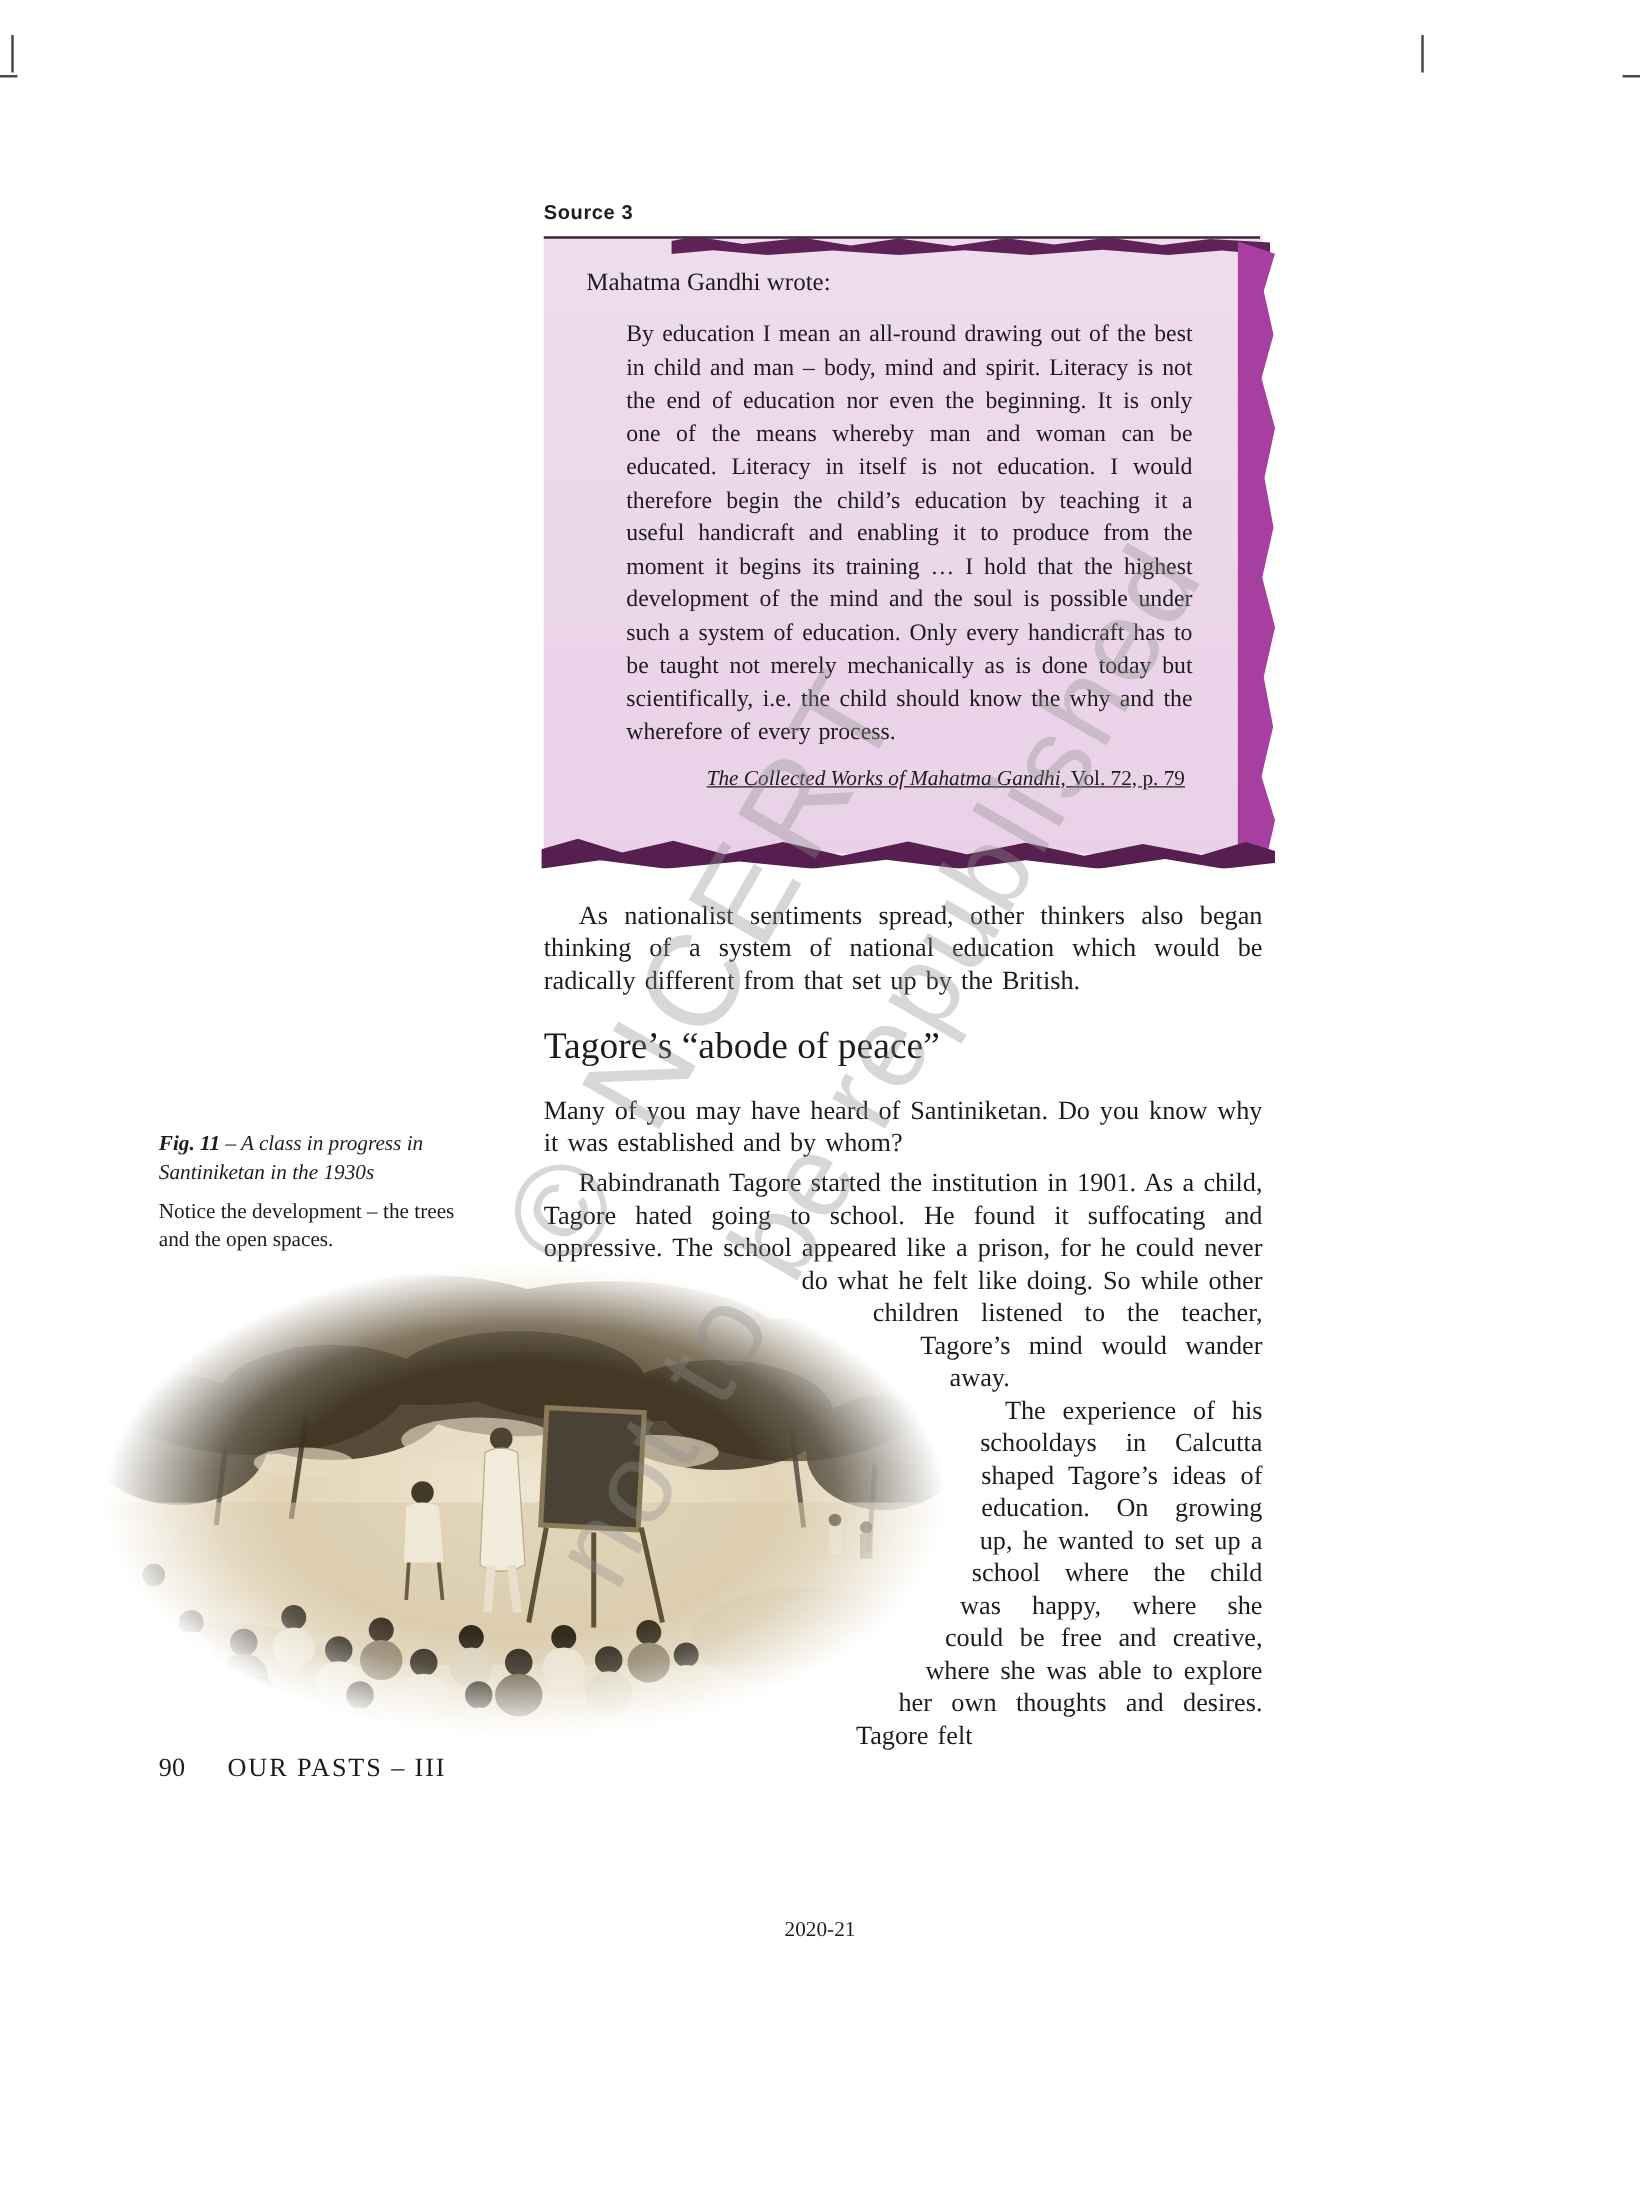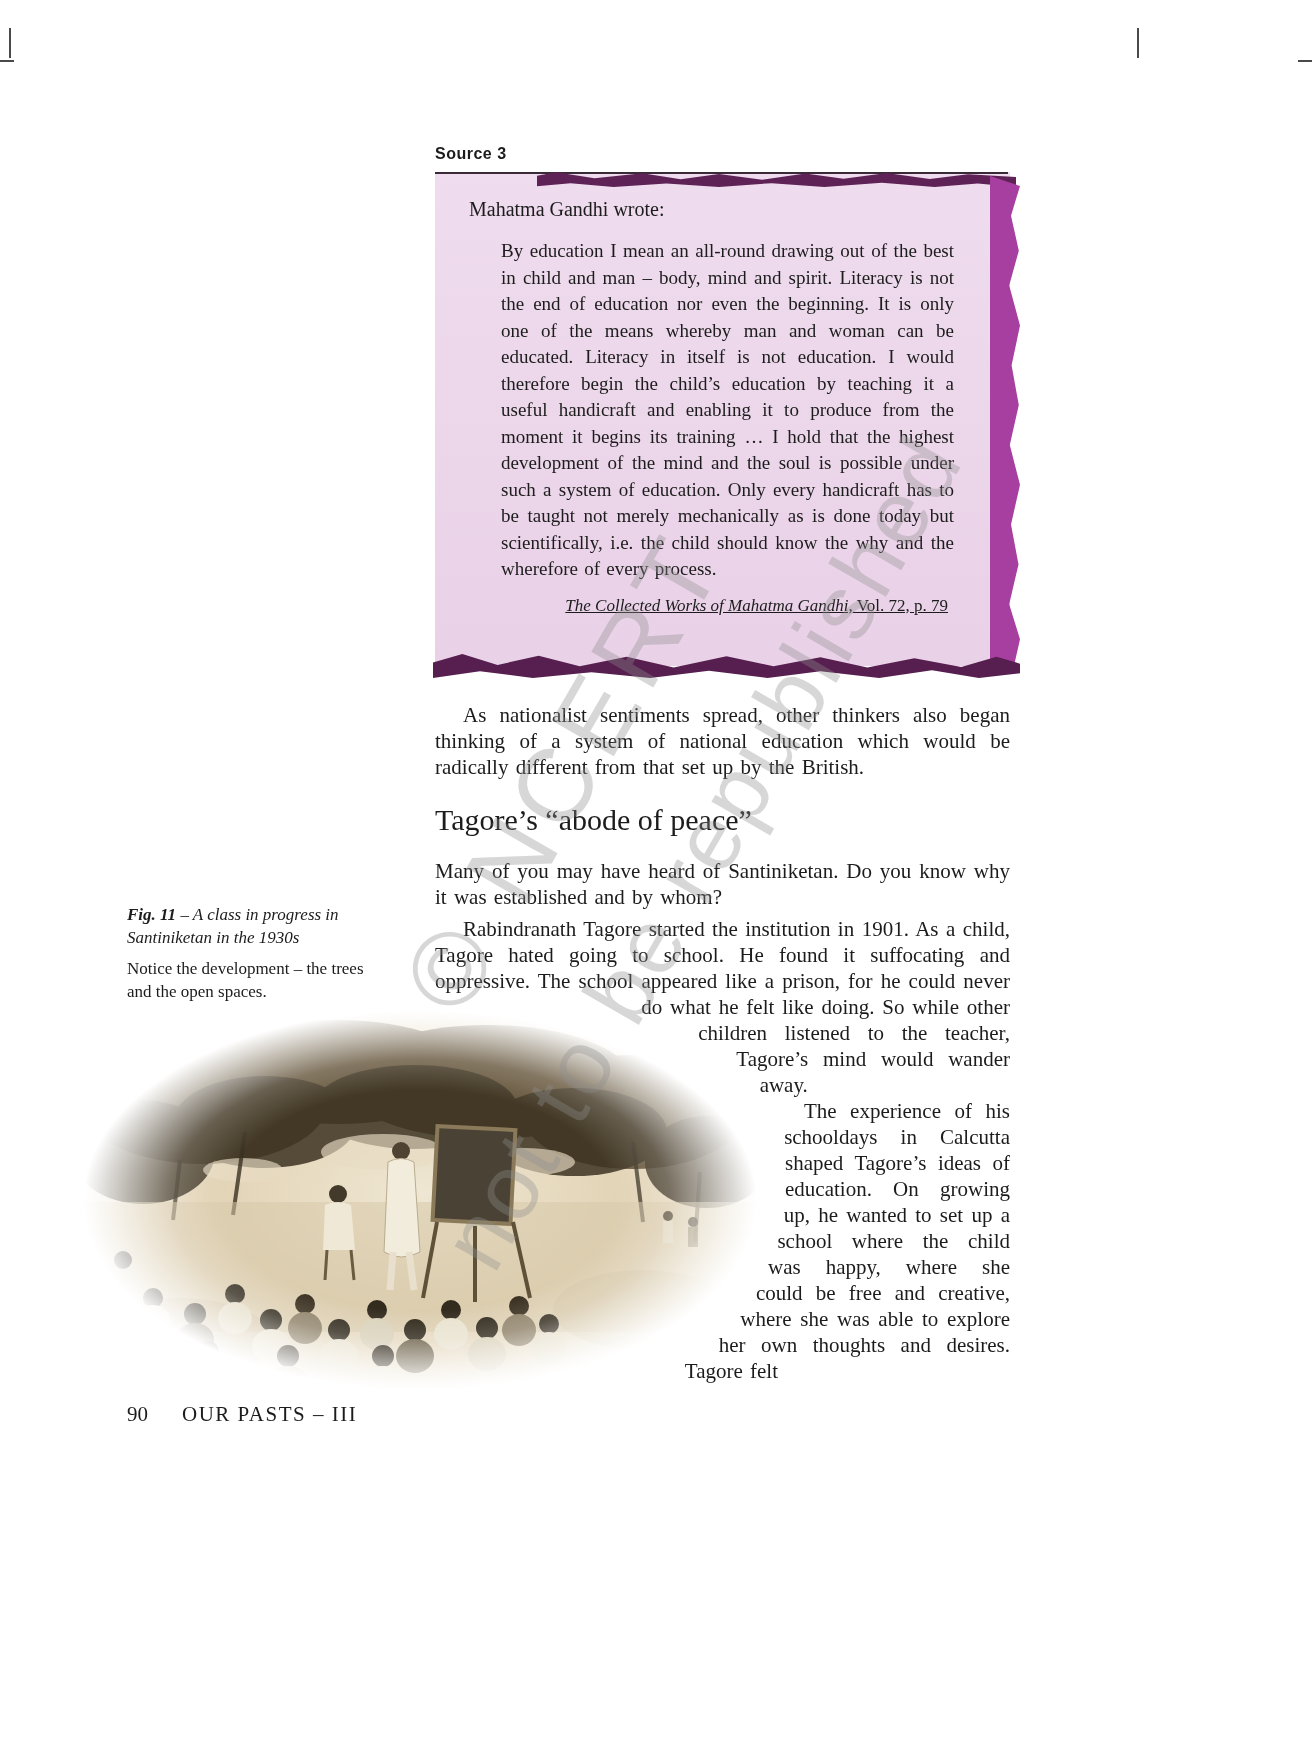--- a/index.html
+++ b/index.html
@@ -14,21 +14,21 @@
 
   
   .crop{position:absolute;background:#4a4a4a;}
   .crop.tl-v{left:9px;top:28px;width:2px;height:30px;}
   .crop.tl-h{left:0;top:60px;width:14px;height:2px;}
   .crop.tr-v{left:1137px;top:28px;width:2px;height:30px;}
   .crop.tr-h{left:1298px;top:60px;width:14px;height:2px;}
 
   
   .column{
-    position:absolute;left:435px;top:141px;width:575px;
+    position:absolute;left:435px;top:158px;width:575px;
     font-size:21px;line-height:26px;
     text-align:justify;
     word-spacing:2px;
   }
   .source-label{
     font-family:"Liberation Sans","DejaVu Sans",sans-serif;
     font-weight:bold;font-size:16px;letter-spacing:.5px;
     text-align:left;word-spacing:normal;
     margin-bottom:5px;
   }
@@ -309,14 +309,15 @@
 
   <div class="watermark">
     <div class="wm1">© NCERT</div>
     <div class="wm2">not to be republished</div>
   </div>
 
   <div class="footer">
     <span class="page-number">90</span>
     <span class="book-title">OUR PASTS – III</span>
   </div>
+  <div class="year-mark">2020-21</div>
 
 </div>
 
 </body></html>

